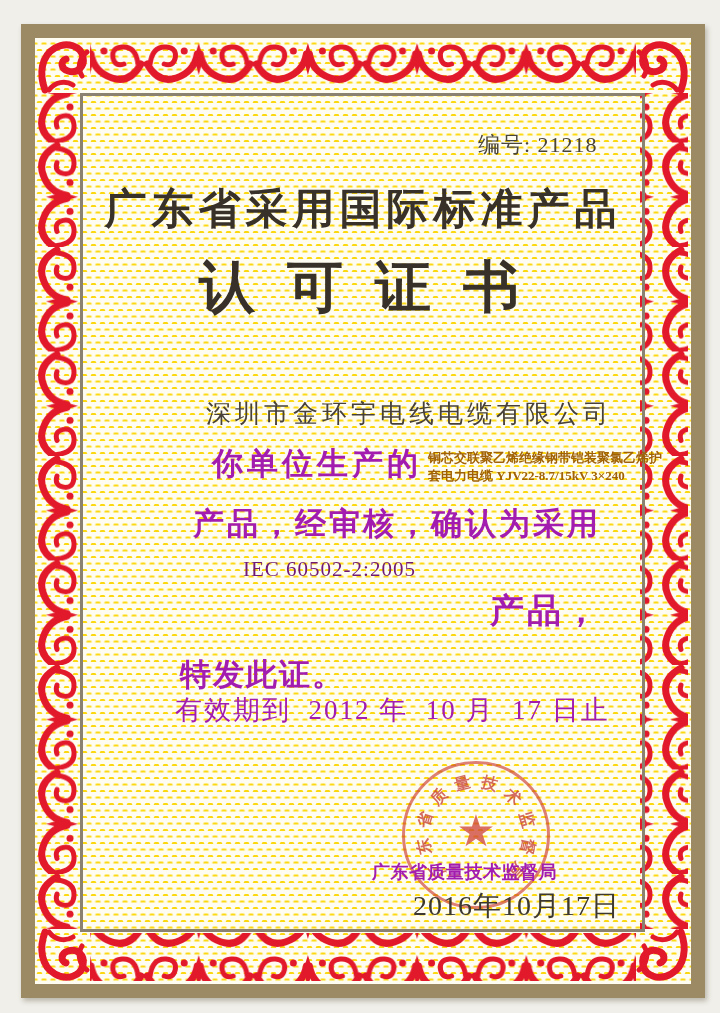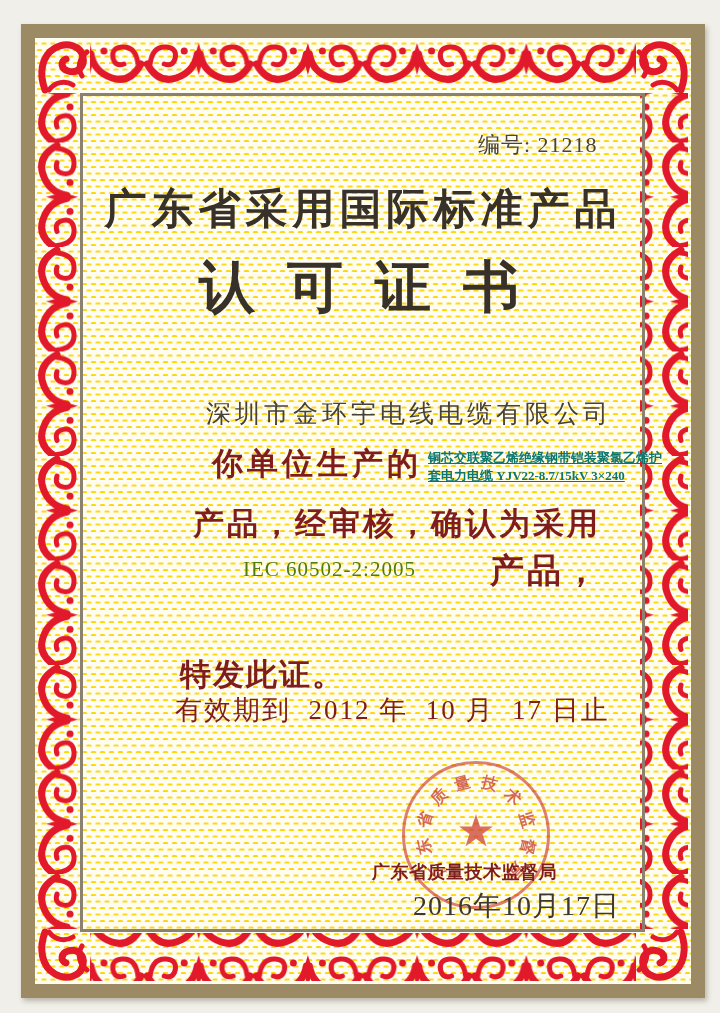--- a/index.html
+++ b/index.html
@@ -31,34 +31,34 @@
     background-size: 9px 13px, 9px 13px;
     background-position: 0 0, 4.5px 6.5px;
   }
   .ornament-svg { position: absolute; left: 35px; top: 38px; }
   
   .inner-line {
     position: absolute; left: 80px; top: 93px;
     width: 559px; height: 833px;
     border: 3px solid #8b8170;
   }
-  .txt { position: absolute; color: #7f1d1d; z-index: 3; }
+  .txt { position: absolute; color: #a21caf; z-index: 3; }
   .serial        { left: 478px; top: 114px; font-size: 22px; letter-spacing: 1px; color: #494439; margin-top: 16px; }
   .title1        { left: 0; top: 181px; width: 726px; text-align: center;
                    font-size: 42px; font-weight: bold; letter-spacing: 5px; color: #38312a; }
   .title2        { left: 0; top: 250px; width: 726px; text-align: center;
                    font-size: 56px; font-weight: bold; letter-spacing: 32px; padding-left: 24px;
                    box-sizing: border-box; color: #38312a; }
   .company       { left: 178px; top: 397px; font-size: 25px; letter-spacing: 4px; color: #474139; margin-left: 28px; }
   .body-intro    { left: 212px; top: 443px; font-size: 31px; font-weight: bold; letter-spacing: 4px; }
   .product-desc  { left: 428px; top: 449px; width: 240px; font-size: 13px; line-height: 1.4;
-                   font-weight: 600; color: #0f766e; text-decoration: underline; }
+                   font-weight: 600; color: #a16207; }
   .body-review   { left: 193px; top: 503px; font-size: 31px; font-weight: bold; letter-spacing: 3px; }
-  .standard      { left: 243px; top: 557px; font-size: 21px; letter-spacing: 1px; color: #4d7c0f; }
-  .body-product  { left: 490px; top: 548px; font-size: 34px; font-weight: bold; letter-spacing: 3px; }
+  .standard      { left: 243px; top: 557px; font-size: 21px; letter-spacing: 1px; color: #701a75; }
+  .body-product  { left: 490px; top: 588px; font-size: 34px; font-weight: bold; letter-spacing: 3px; }
   .body-issue    { left: 180px; top: 654px; font-size: 31px; font-weight: bold; letter-spacing: 2px; }
   .validity      { left: 175px; top: 692px; font-size: 27px; letter-spacing: 2px; white-space: pre; }
   .authority     { left: 372px; top: 860px; font-size: 18px; font-weight: bold; letter-spacing: 0.5px; }
   .issue-date    { left: 413px; top: 887px; font-size: 28px; letter-spacing: 1px; color: #3c372f; }
   
   .seal {
     position: absolute; left: 402px; top: 761px;
     width: 142px; height: 142px; z-index: 2;
     border: 3px solid rgba(204,62,50,0.75);
     border-radius: 50%;

